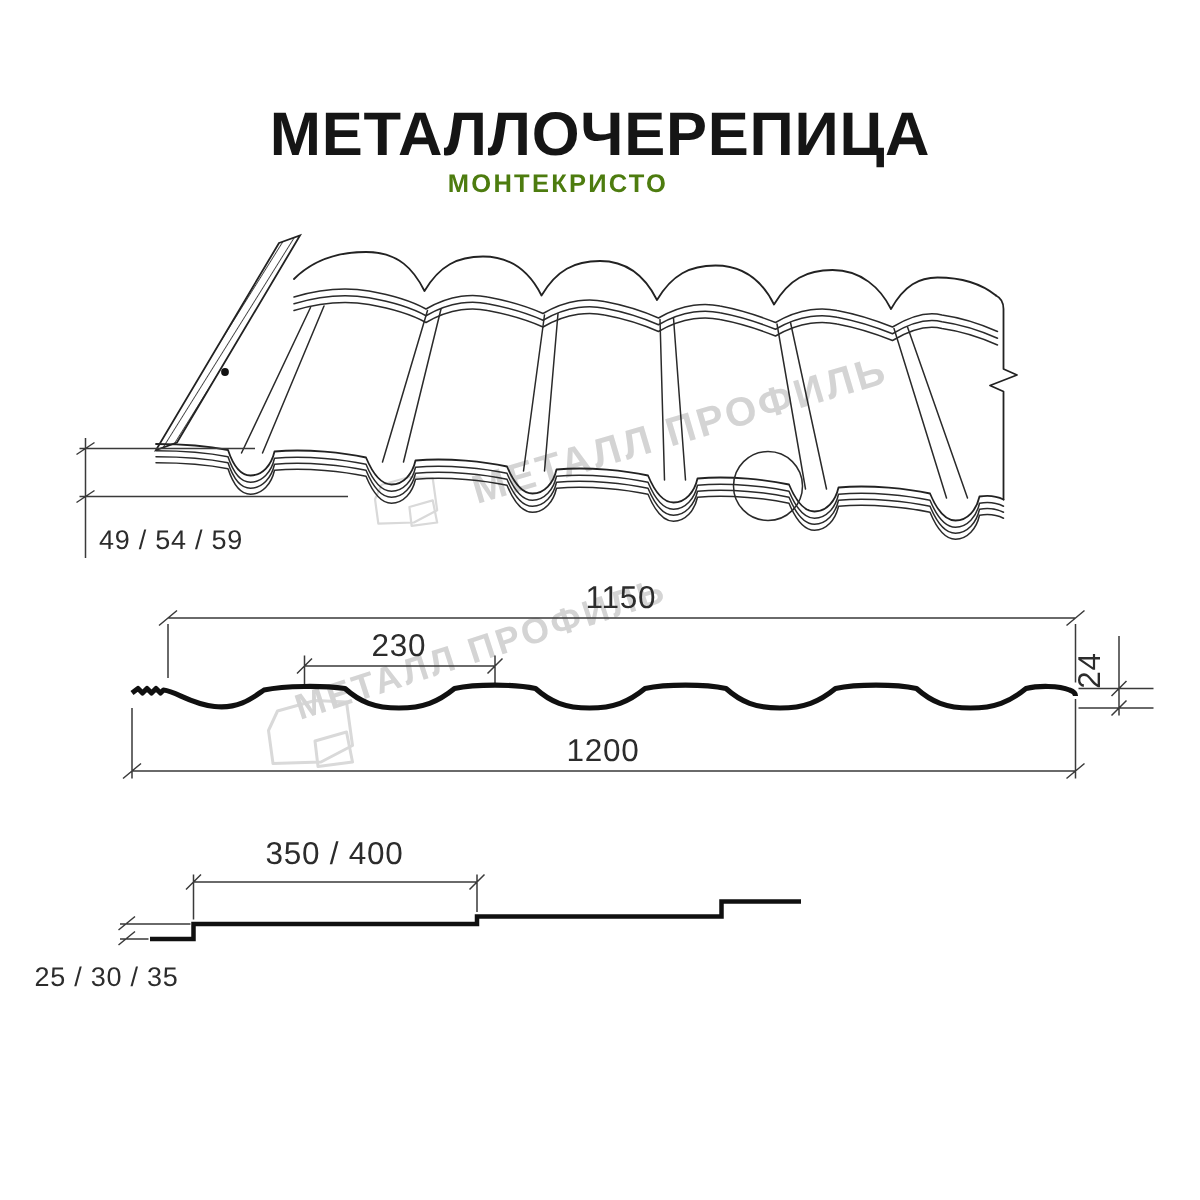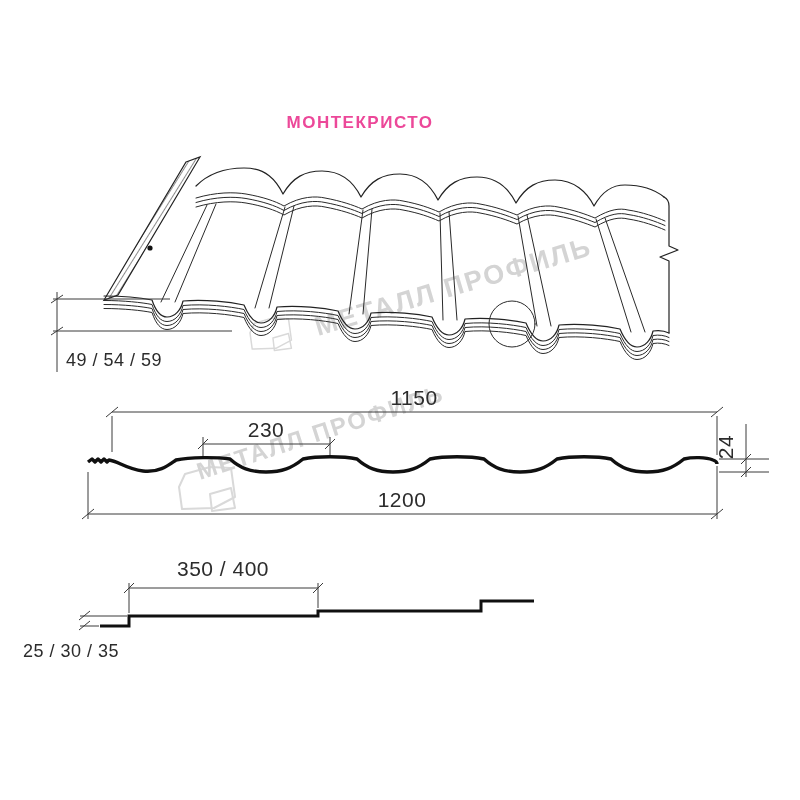--- a/index.html
+++ b/index.html
@@ -1,38 +1,39 @@
 <!DOCTYPE html>
 <html><head>
 <meta charset="utf-8">
 <style>
   html,body{margin:0;padding:0;background:#ffffff;}
   .page{position:relative;width:800px;height:800px;background:#ffffff;overflow:hidden;
         font-family:"Liberation Sans", sans-serif;}
   .title{position:absolute;left:0;top:66px;width:800px;text-align:center;
          font-size:41px;font-weight:800;letter-spacing:.5px;color:#151515;}
   .subtitle{position:absolute;left:0;top:113px;width:720px;text-align:center;
-            font-size:17px;font-weight:700;letter-spacing:1.5px;color:#ec4899;}
+            font-size:17px;font-weight:700;letter-spacing:1.5px;color:#4d7c0f;padding-left:12px;}
   svg{position:absolute;left:0;top:0;}
   .thin  {fill:none;stroke:#222222;stroke-width:1.2;stroke-linecap:round;stroke-linejoin:round;}
   .thin2 {fill:none;stroke:#2a2a2a;stroke-width:1;stroke-linecap:round;stroke-linejoin:round;}
   .thick {fill:none;stroke:#101010;stroke-width:3.4;stroke-linecap:butt;stroke-linejoin:round;}
   .step  {fill:none;stroke:#101010;stroke-width:3;stroke-linecap:butt;stroke-linejoin:miter;}
   .dim   {fill:none;stroke:#3a3a3a;stroke-width:1;}
   .dimtx {fill:#2c2c2c;font-size:21px;letter-spacing:.5px;}
   .dimtx-sm{fill:#2c2c2c;font-size:18px;letter-spacing:.5px;}
   .wm    {fill:#d4d4d4;font-size:27px;font-weight:700;letter-spacing:2px;}
   .wm2   {fill:#d4d4d4;font-size:24px;font-weight:700;letter-spacing:2px;}
   .wmlogo{fill:none;stroke:#d9d9d9;stroke-width:2;stroke-linejoin:round;}
 </style>
 </head>
 <body>
 
 <div class="page">
 
+  <div class="title">МЕТАЛЛОЧЕРЕПИЦА</div>
   <div class="subtitle">МОНТЕКРИСТО</div>
 
   <svg width="800" height="800" viewBox="0 0 800 800">
     <defs>
       <pattern id="hatch" width="5" height="5" patternUnits="userSpaceOnUse" patternTransform="rotate(32)">
         <line x1="0" y1="0" x2="0" y2="5" stroke="#2b2b2b" stroke-width="1.1"></line>
       </pattern>
       <path id="shoulderband" d="M 196,198 C 216,192 234,192 246,194 C 263,197 275,201 284,206
         C 301,196 316,196 325,198 C 341,201 353,205 362,209 C 379,199 394,199 403,201
         C 419,204 430,208 439,212 C 456,202 471,202 480,204 C 496,207 507,211 517,215

